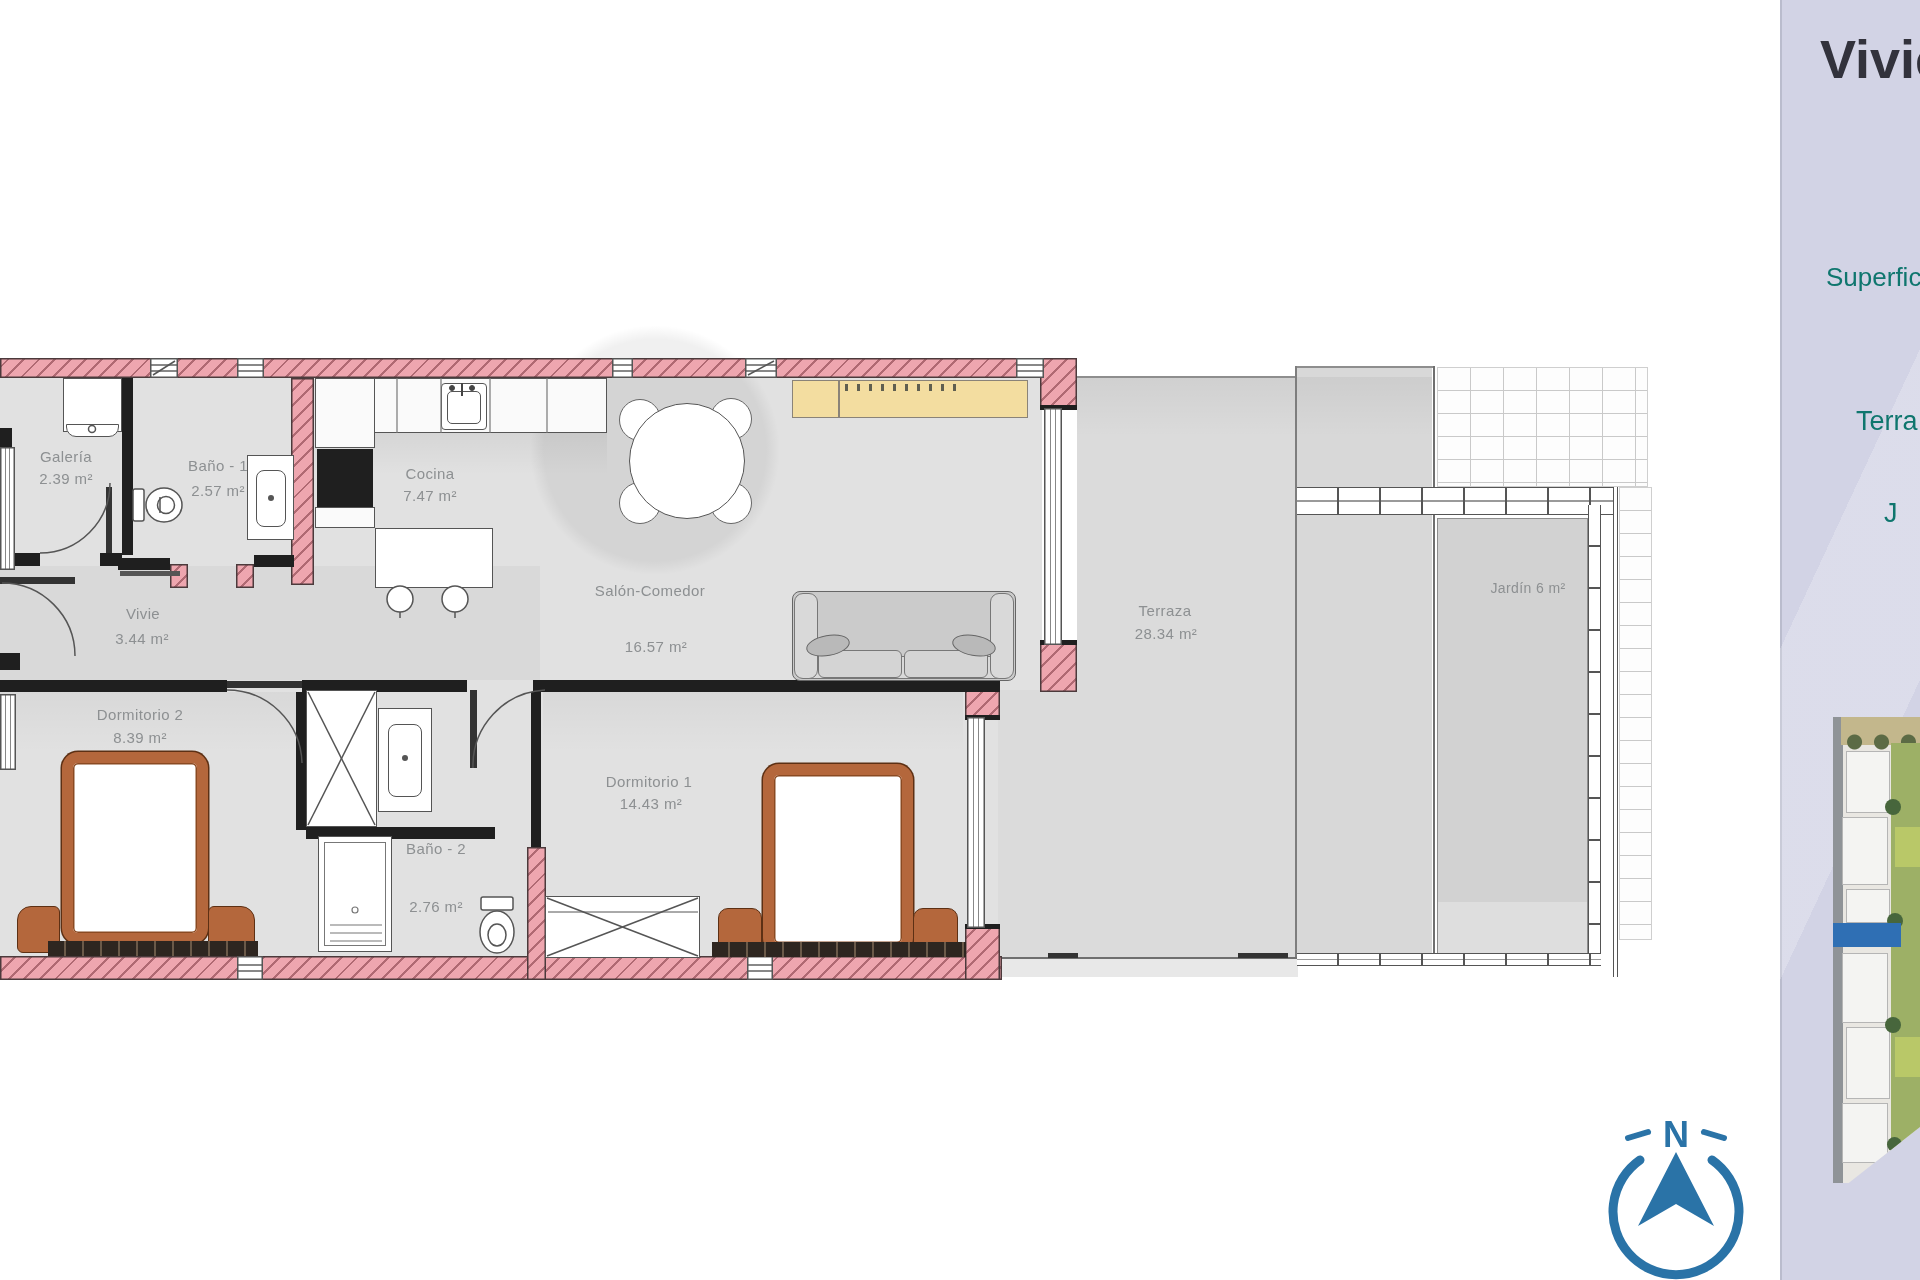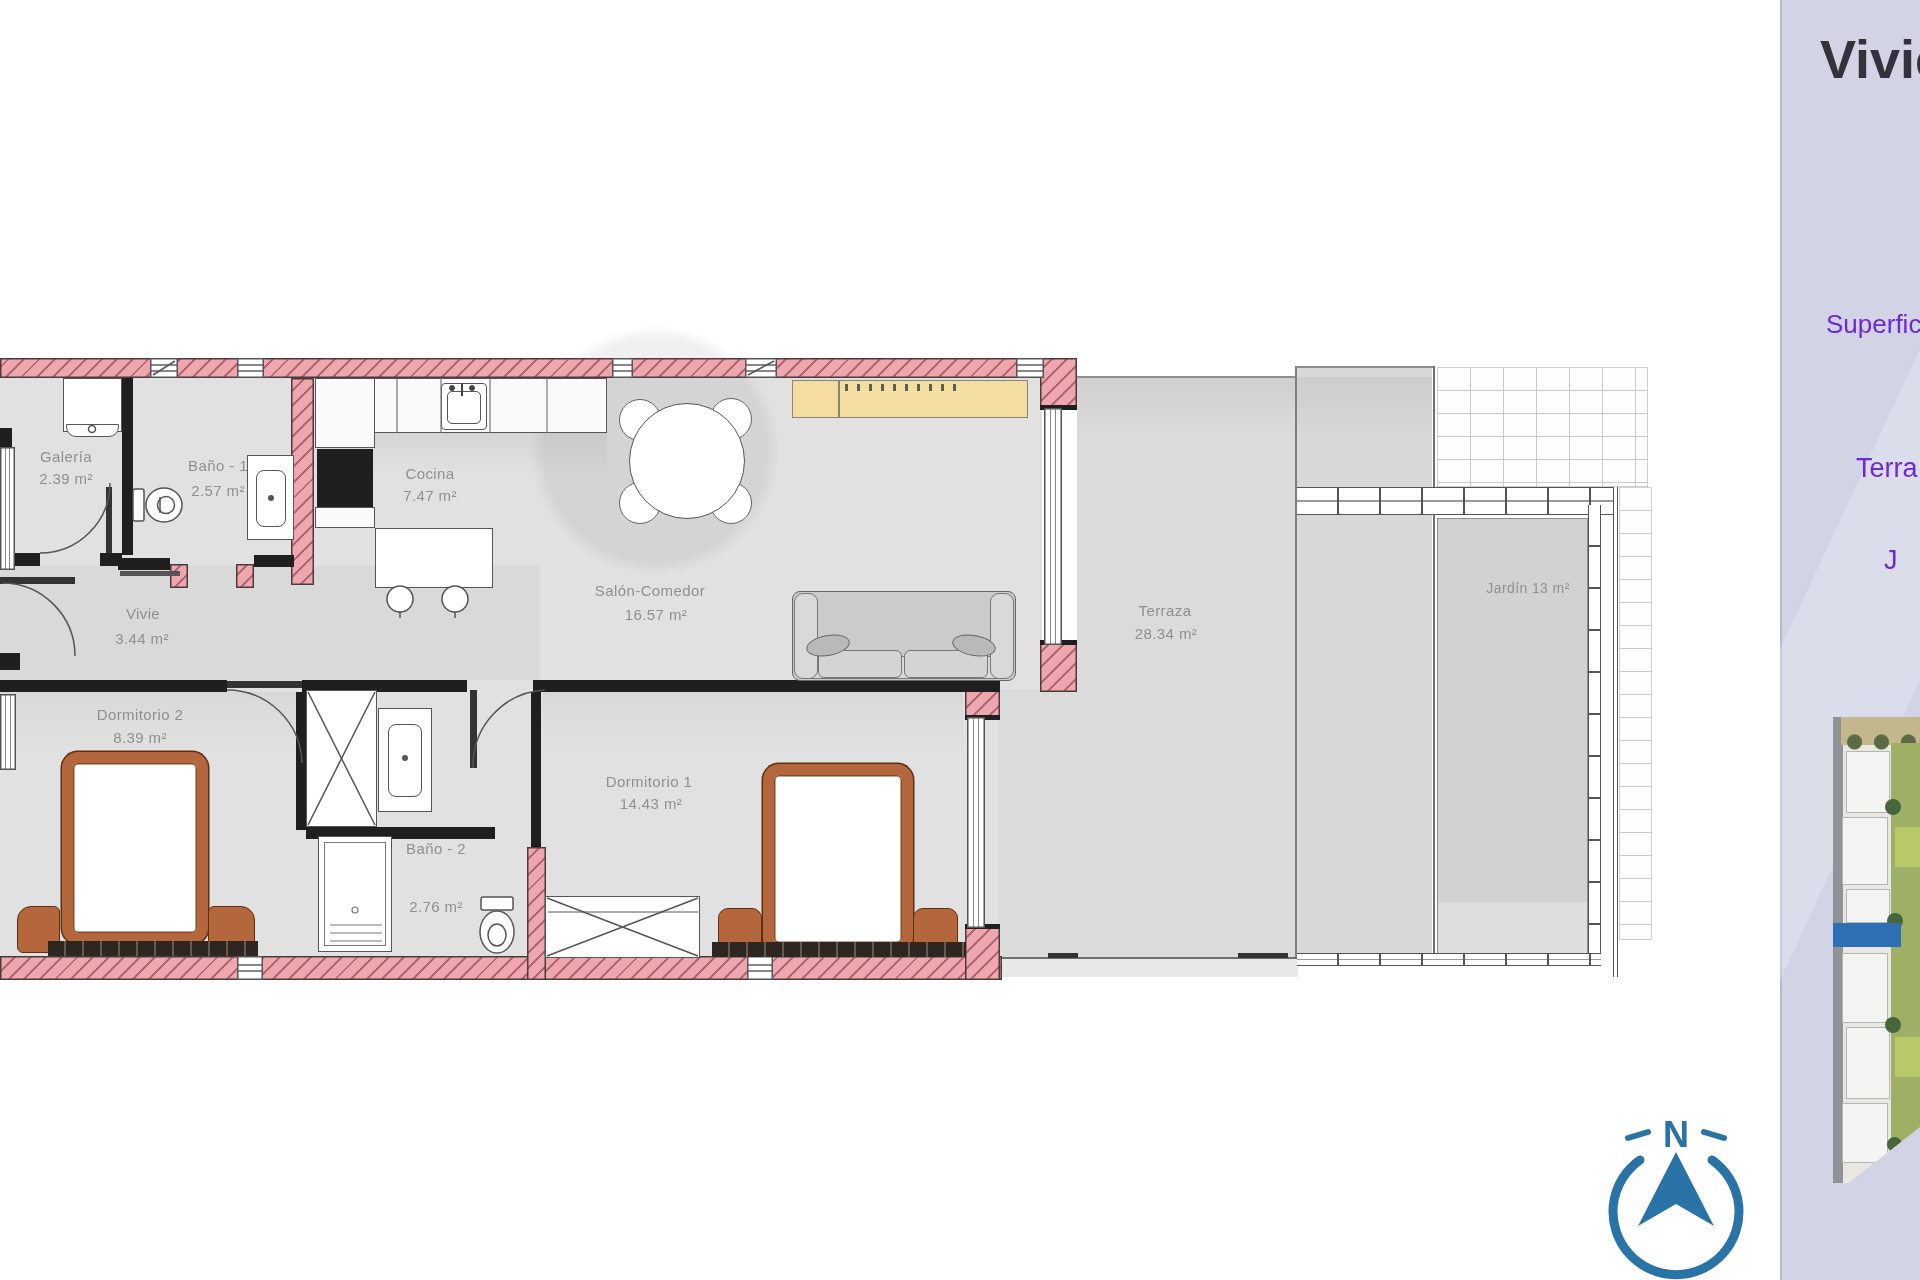--- a/index.html
+++ b/index.html
@@ -37,21 +37,21 @@
   .cushion{background:#d4d4d4;border:1.5px solid #777;border-radius:6px;}
   .pillow{background:#b9b9b9;border:1.5px solid #666;border-radius:50%;}
   .circle{border-radius:50%;}
   .shade{pointer-events:none;}
   
   #panel{left:1780px;top:0;width:140px;height:1280px;background:#d2d3e5;overflow:hidden;
          box-shadow:inset 2px 0 0 #babccd;}
   #panel .diag{left:-40px;top:0;width:260px;height:1280px;
       background:linear-gradient(115deg,transparent 40%,rgba(255,255,255,.22) 40%,rgba(255,255,255,.22) 58%,transparent 58%);}
   .ptitle{color:#32323c;font-weight:bold;font-size:54px;white-space:nowrap;}
-  .ptext{color:#6d28d9;font-size:26px;white-space:nowrap;margin-top:47px;}
+  .ptext{color:#0f766e;font-size:26px;white-space:nowrap;}
   
   #siteplan{left:1833px;top:717px;width:87px;height:466px;background:#e9e7e2;
             clip-path:polygon(0 0,100% 0,100% 88%,18% 100%,0 100%);}
   .bldg{background:#f4f4f2;border:1px solid #b5b5b5;}
   svg{overflow:visible;}
 </style>
 </head>
 <body>
 
 <div id="stage">
@@ -181,32 +181,32 @@
   <div style="left:227px;top:681px;width:75px;height:7px;background:#333;"></div>
   <div style="left:470px;top:690px;width:7px;height:78px;background:#333;"></div>
 
   <div class="lbl" style="left:66px;top:456px;">Galería</div>
   <div class="lbl" style="left:66px;top:478px;">2.39 m²</div>
   <div class="lbl" style="left:218px;top:465px;">Baño - 1</div>
   <div class="lbl" style="left:218px;top:490px;">2.57 m²</div>
   <div class="lbl" style="left:430px;top:473px;">Cocina</div>
   <div class="lbl" style="left:430px;top:495px;">7.47 m²</div>
   <div class="lbl" style="left:650px;top:590px;">Salón-Comedor</div>
-  <div class="lbl" style="left:656px;top:614px;">16.57 m²</div>
+  <div class="lbl" style="left:656px;top:646px;">16.57 m²</div>
   <div class="lbl" style="left:143px;top:613px;">Vivie</div>
   <div class="lbl" style="left:142px;top:638px;">3.44 m²</div>
   <div class="lbl" style="left:140px;top:714px;">Dormitorio 2</div>
   <div class="lbl" style="left:140px;top:737px;">8.39 m²</div>
   <div class="lbl" style="left:436px;top:848px;">Baño - 2</div>
   <div class="lbl" style="left:436px;top:906px;">2.76 m²</div>
   <div class="lbl" style="left:649px;top:781px;">Dormitorio 1</div>
   <div class="lbl" style="left:651px;top:803px;">14.43 m²</div>
   <div class="lbl" style="left:1165px;top:610px;">Terraza</div>
   <div class="lbl" style="left:1166px;top:633px;">28.34 m²</div>
-  <div class="lbl" style="left:1528px;top:588px;font-size:14px;">Jardín 13 m²</div>
+  <div class="lbl" style="left:1528px;top:588px;font-size:14px;">Jardín 6 m²</div>
 
   <svg width="1920" height="1280" viewBox="0 0 1920 1280" style="left:0;top:0;pointer-events:none;">
 
     <path d="M 40 553 A 70 70 0 0 0 110 483" fill="none" stroke="#555" stroke-width="1.5"></path>
     <path d="M 2 583 A 73 73 0 0 1 75 656" fill="none" stroke="#555" stroke-width="1.5"></path>
     <path d="M 227 690 A 75 75 0 0 1 302 763" fill="none" stroke="#555" stroke-width="1.5"></path>
     <path d="M 473 768 A 76 76 0 0 1 545 690" fill="none" stroke="#555" stroke-width="1.5"></path>
 
     <g stroke="#555" stroke-width="1.5">
       <line x1="308" y1="692" x2="375" y2="825"></line>

